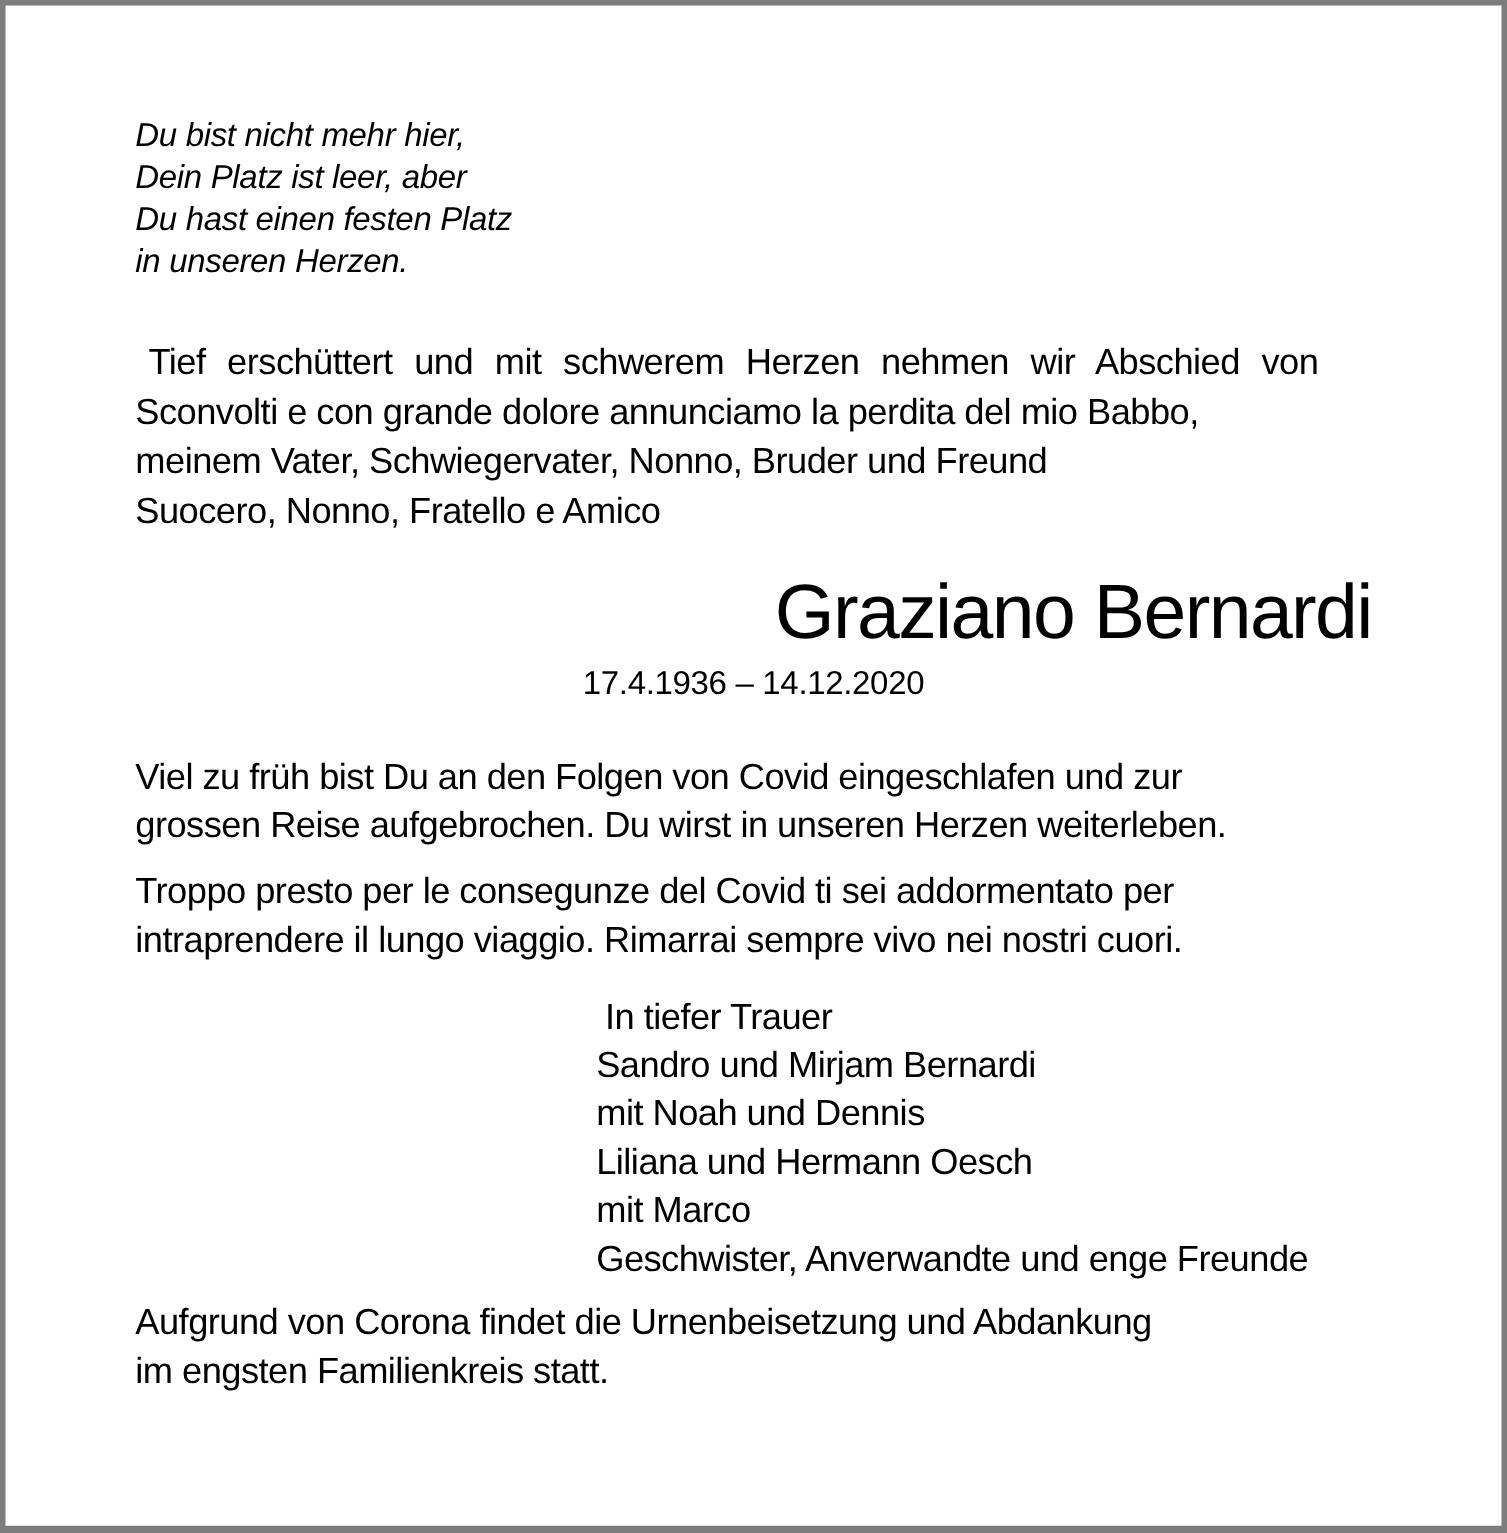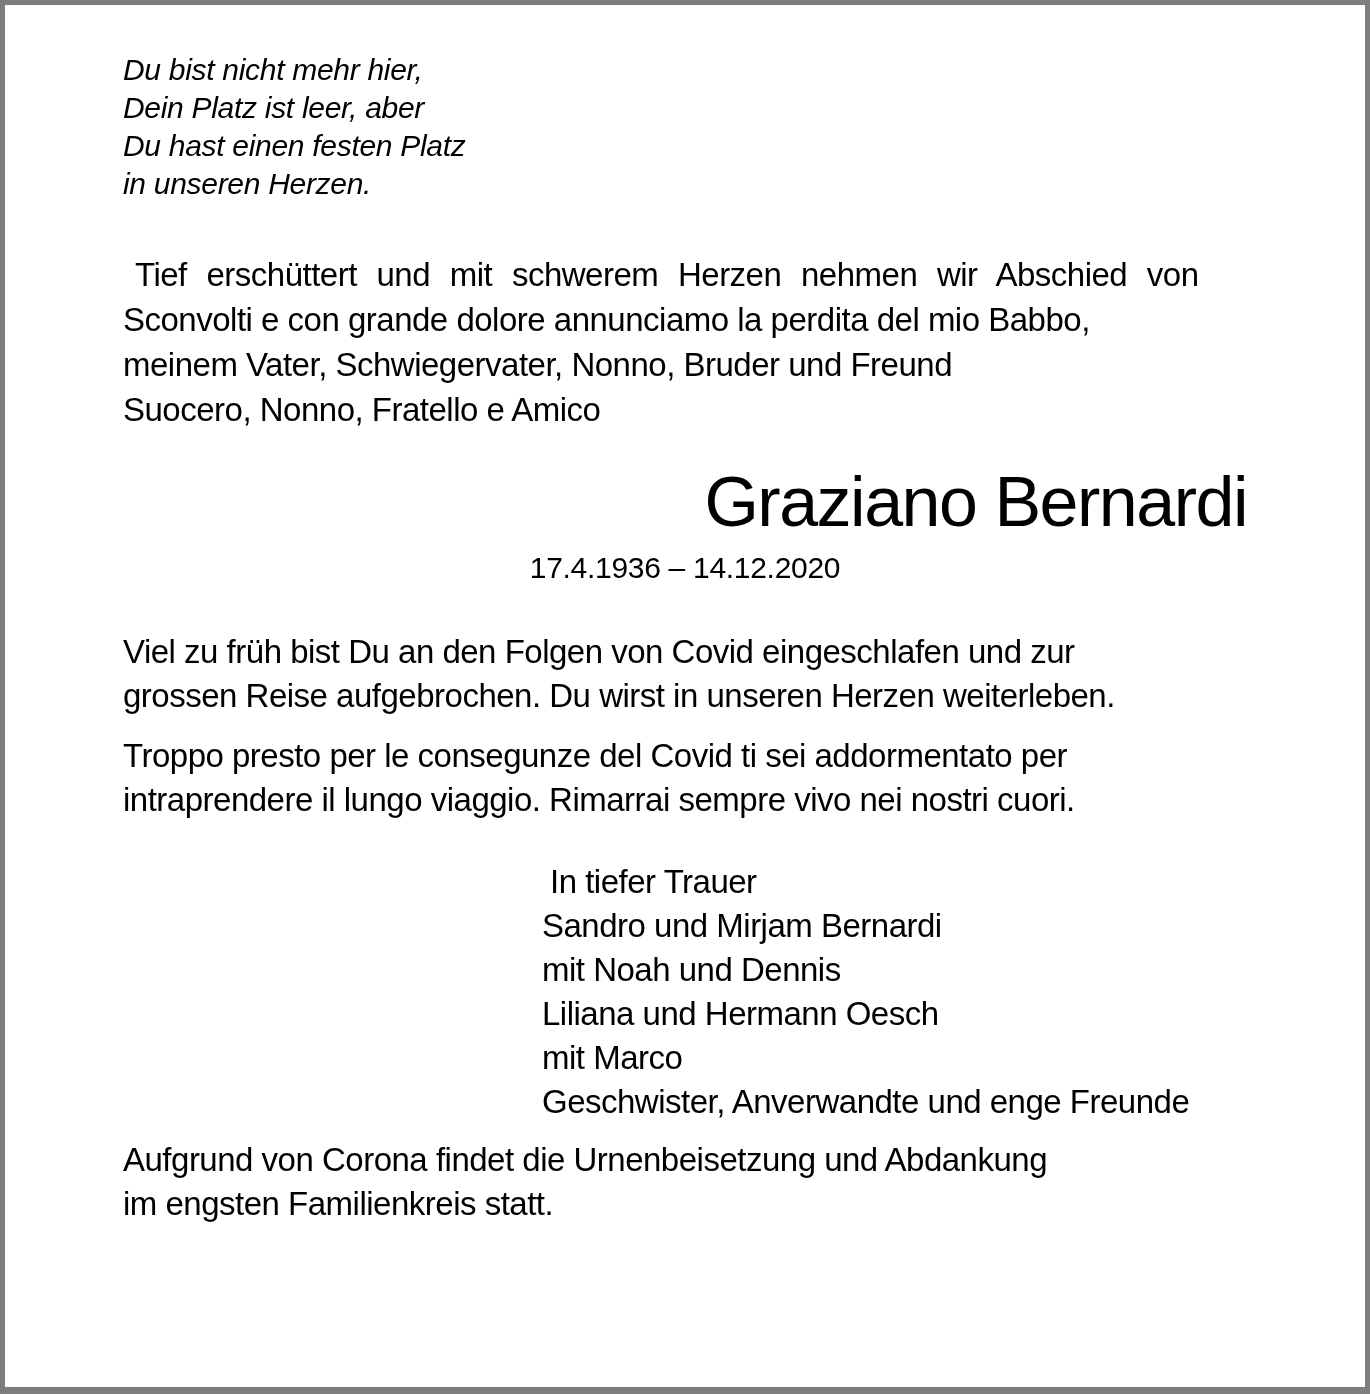--- a/index.html
+++ b/index.html
@@ -7,21 +7,21 @@
     padding: 0;
     background: #ffffff;
   }
   .page {
     box-sizing: border-box;
     width: 1370px;
     height: 1394px;
     background: #ffffff;
     border: 5px solid #7d7d7d;
     border-bottom-width: 7px;
-    padding: 46px 118px 0 118px;
+    padding: 100px 118px 0 118px;
     font-family: "Liberation Sans", "DejaVu Sans", sans-serif;
     color: #000000;
     overflow: hidden;
   }
   .pre {
     white-space: pre; 
   }
   .poem {
     font-style: italic;
     font-size: 30px;
@@ -55,21 +55,21 @@
     letter-spacing: -0.3px;
   }
   .para {
     font-size: 33px;
     line-height: 44px;
     letter-spacing: -0.5px;
   }
   .farewell-de { margin-top: 44px; }
   .farewell-it { margin-top: 16px; }
   .mourners {
-    margin-top: 38px;
+    margin-top: 26px;
     margin-left: 419px;
     font-size: 33px;
     line-height: 44px;
     letter-spacing: -0.5px;
   }
   .mourners .header { padding-left: 8px; }
   .notice  { margin-top: 14px; }
   .address { margin-top: 15px; }
 </style>
 </head>

